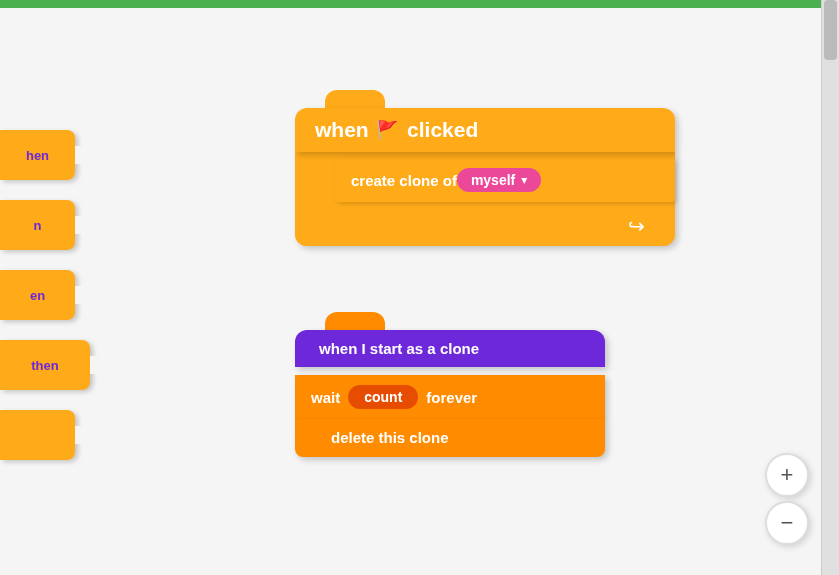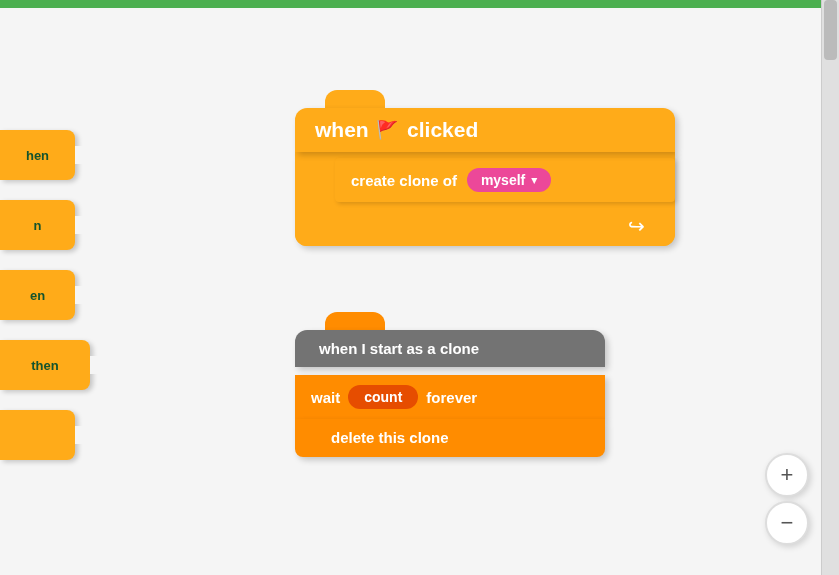--- a/index.html
+++ b/index.html
@@ -108,21 +108,20 @@
       font-size: 16px;
       font-weight: bold;
     }
 
     
     .create-clone-block {
       background-color: #FFAB19;
       padding: 10px 16px;
       display: flex;
       align-items: center;
-      gap: 10px;
       margin-left: 20px;
       border-radius: 4px;
       box-shadow: 2px 2px 4px rgba(0,0,0,0.15);
     }
 
     .create-clone-text {
       color: #fff;
       font-size: 15px;
       font-weight: bold;
       white-space: nowrap;
@@ -167,21 +166,21 @@
 
     
     .clone-stack {
       position: absolute;
       top: 330px;
       left: 295px;
     }
 
     
     .clone-hat-block {
-      background-color: #737373;
+      background-color: #6d28d9;
       border-radius: 12px 12px 0 0;
       padding: 10px 24px;
       display: flex;
       align-items: flex-end;
       position: relative;
       box-shadow: 3px 3px 6px rgba(0,0,0,0.2);
       min-width: 280px;
     }
 
     .clone-hat-bump {
@@ -304,21 +303,21 @@
       right: -10px;
       top: 50%;
       transform: translateY(-50%);
       width: 10px;
       height: 18px;
       background-color: #f5f5f5;
       border-radius: 0 4px 4px 0;
     }
 
     .left-block-label {
-      color: #14532d;
+      color: #6d28d9;
       font-size: 13px;
       font-weight: bold;
     }
 
     
     .left-block-wide {
       width: 90px;
     }
   </style>
 </head>

